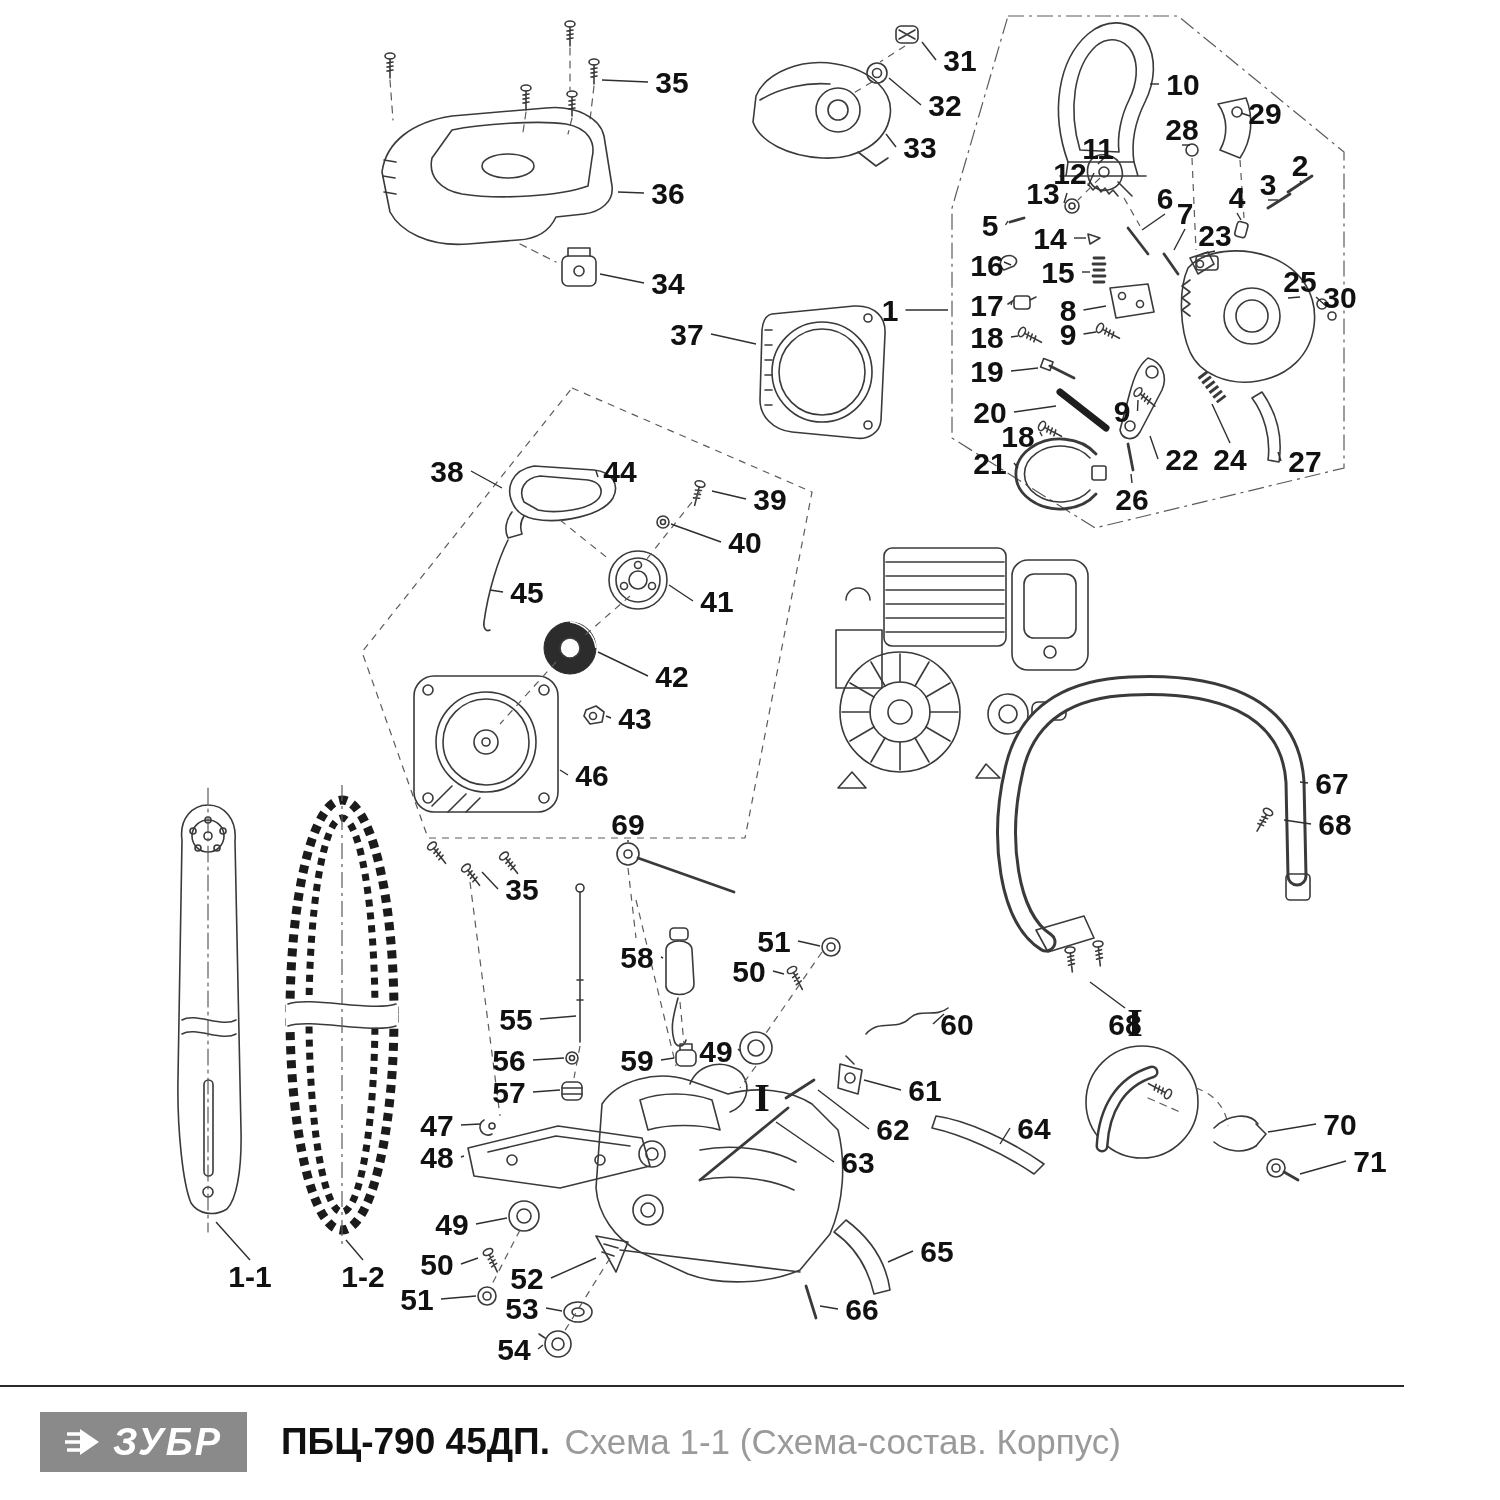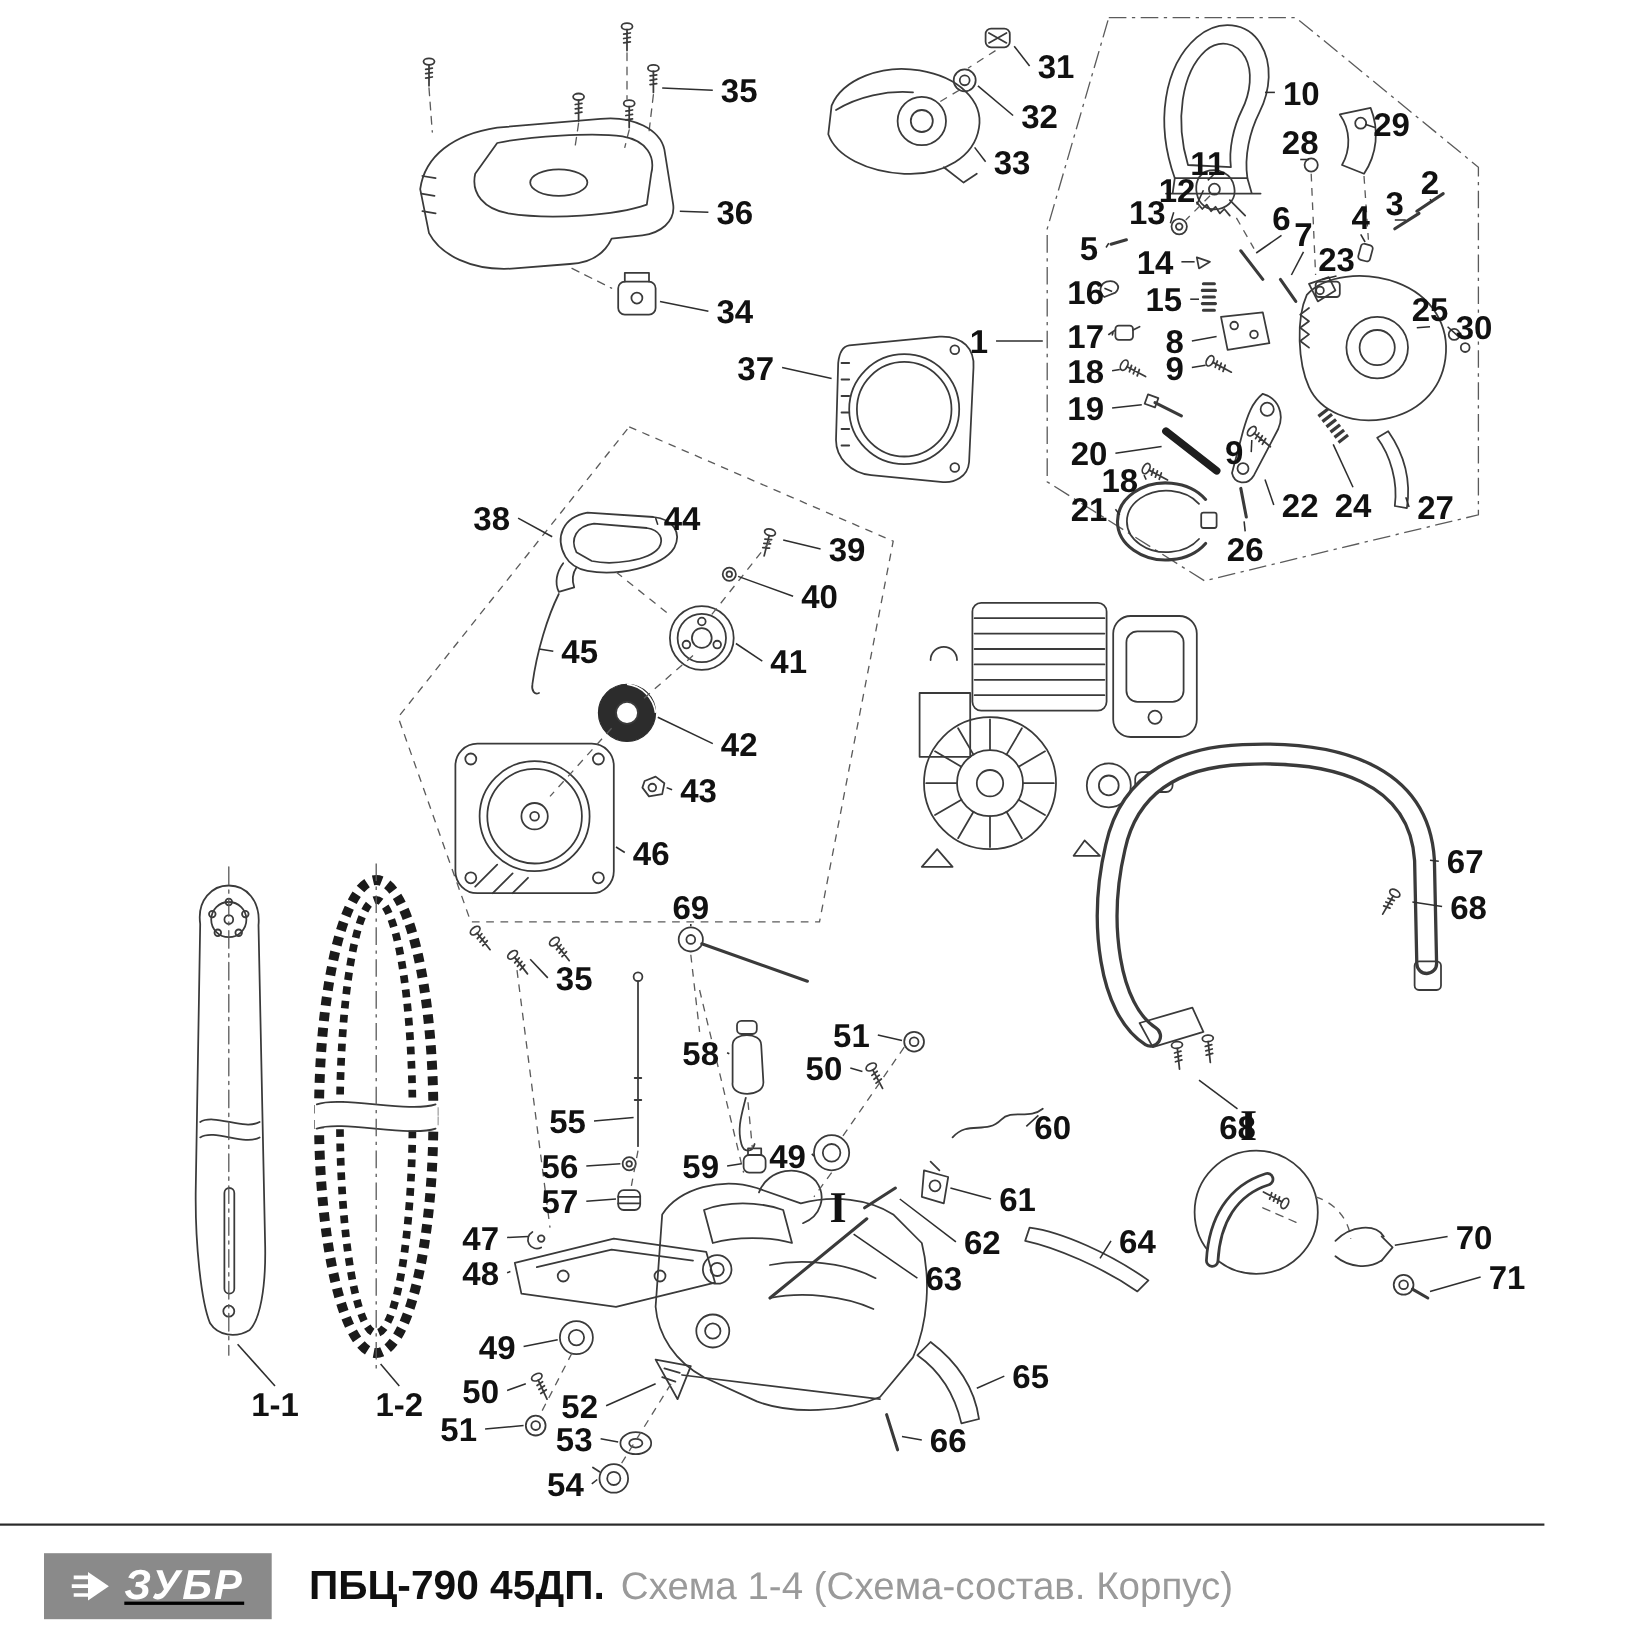--- a/index.html
+++ b/index.html
@@ -26,21 +26,21 @@
   .callout{font-family:"Liberation Sans",sans-serif;font-weight:bold;font-size:30px;
            fill:#111;text-anchor:middle;}
   .marker{font-family:"Liberation Serif",serif;font-weight:bold;font-size:40px;
           fill:#111;text-anchor:middle;}
 
   
   .footer{position:absolute;left:0;top:1385px;width:1500px;height:115px;
           border-top:2px solid #2a2a2a;background:#fff;box-sizing:border-box;}
   .footer-row{display:flex;align-items:center;gap:34px;padding:25px 0 0 40px;}
   .brand-badge{display:flex;align-items:center;justify-content:center;gap:12px;
-               background:#8a8a8a;width:207px;height:60px;flex:0 0 auto;text-decoration:underline;}
+               background:#8a8a8a;width:207px;height:60px;flex:0 0 auto;}
   .brand-text{color:#fff;font-weight:bold;font-style:italic;font-size:38px;letter-spacing:2px;}
   .footer-title{white-space:nowrap;}
   .title-model{font-size:37px;font-weight:bold;color:#101010;}
   .title-sub{font-size:35px;color:#9a9a9a;margin-left:10px;}
 </style>
 </head>
 <body>
 
 <div class="stage">
 
@@ -582,18 +582,18 @@
     <div class="footer-row">
       <div class="brand-badge">
         <svg width="36" height="30" viewBox="0 0 36 30">
           <path d="M2,7 h13 M0,15 h15 M2,23 h13" stroke="#ffffff" stroke-width="3.4" fill="none"></path>
           <path d="M15,2 L34,15 L15,28 Z" fill="#ffffff"></path>
         </svg>
         <span class="brand-text">ЗУБР</span>
       </div>
       <div class="footer-title">
         <span class="title-model">ПБЦ-790 45ДП.</span>
-        <span class="title-sub">Схема 1-4 (Схема-состав. Корпус)</span>
+        <span class="title-sub">Схема 1-1 (Схема-состав. Корпус)</span>
       </div>
     </div>
   </div>
 
 </div>
 
 </body></html>

